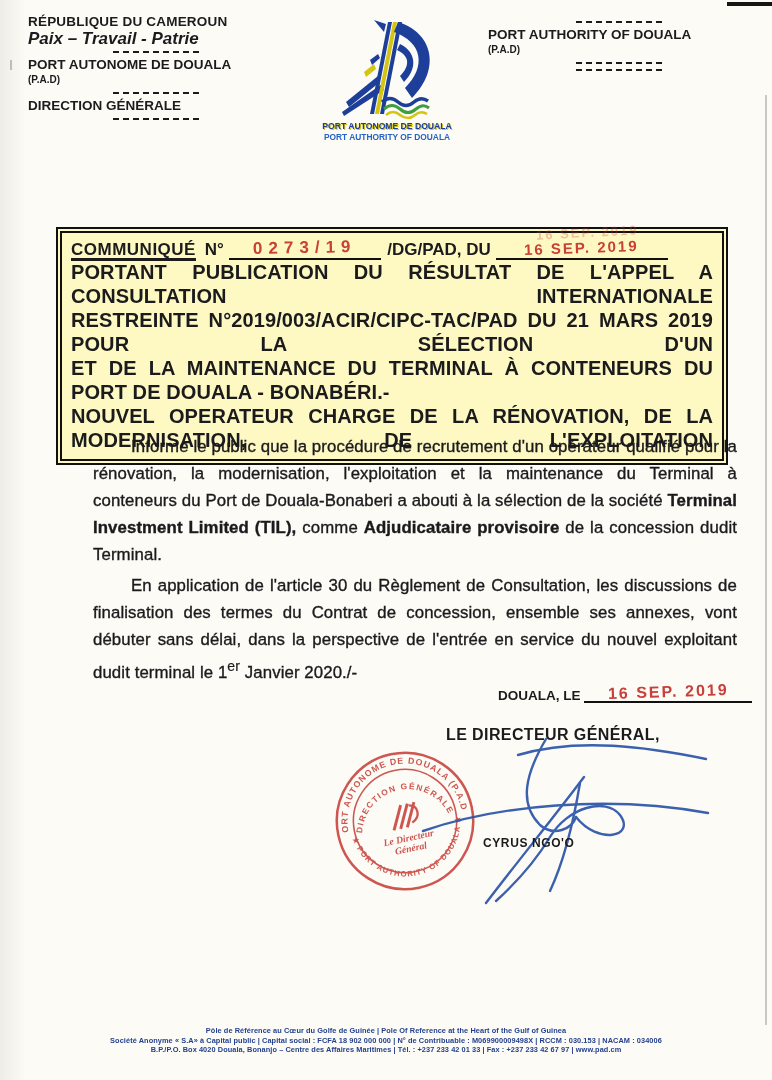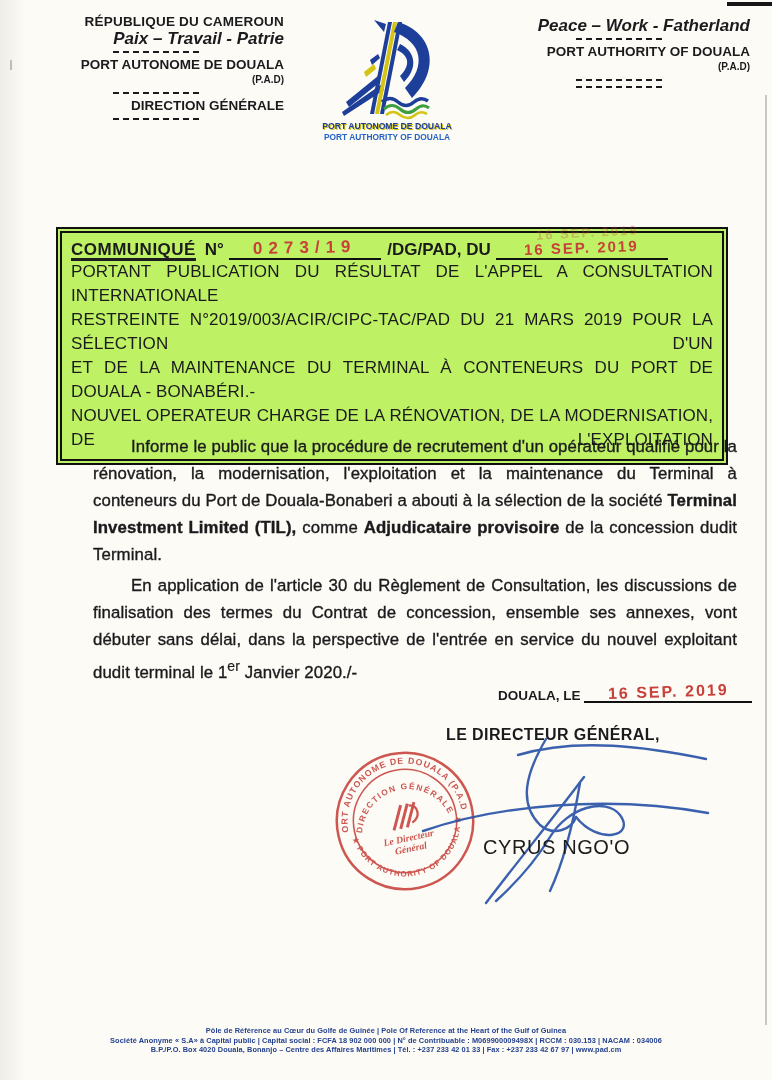--- a/index.html
+++ b/index.html
@@ -9,63 +9,63 @@
     font-family:"Liberation Sans",sans-serif;color:var(--text,#1b1b1d);
   }
   .page::before{content:"";position:absolute;left:0;top:0;width:26px;height:100%;
     background:linear-gradient(90deg,rgba(120,110,95,.10),rgba(120,110,95,0));pointer-events:none;}
   
   .artifact-topright{position:absolute;left:727px;top:2px;width:45px;height:4px;background:#161616;}
   .artifact-rightline{position:absolute;left:765px;top:95px;width:2px;height:930px;background:#8a8a8a;opacity:.45;}
   .artifact-leftmark{position:absolute;left:10px;top:60px;width:2px;height:10px;background:#9a9a9a;opacity:.6;}
 
   
-  .hdr-block{position:absolute;text-align:right;font-weight:700;line-height:15px;}
+  .hdr-block{position:absolute;text-align:left;font-weight:700;line-height:15px;}
   .hdr-left{left:28px;top:14px;width:256px;}
   .hdr-right{left:488px;top:16px;width:262px;}
   .hdr-l1{font-size:13.5px;letter-spacing:.2px;}
   .hdr-l2{font-size:17px;margin-top:2px;font-style:italic;}
   .hdr-l3{font-size:13.5px;margin-top:3px;}
   .hdr-l4{font-size:10px;}
   .hdr-l5{font-size:13.5px;margin-top:3px;}
   .dashes{width:86px;height:0;border-bottom:2.5px dashed #1b1b1d;margin:5px auto 4px;}
   .logo-wrap{position:absolute;left:312px;top:10px;width:150px;height:135px;}
 
   
-  .notice-outer{position:absolute;left:56px;top:227px;width:668px;border:2.5px solid #101010;background:#bef264;}
+  .notice-outer{position:absolute;left:56px;top:227px;width:668px;border:2.5px solid #101010;background:#fef9c3;}
   .notice-inner{border:2px solid #101010;margin:2px;padding:5px 9px 7px 9px;}
   .nb-titleline{font-size:17px;font-weight:700;white-space:nowrap;}
   .nb-title{text-decoration:underline;text-decoration-thickness:2.5px;text-underline-offset:3px;letter-spacing:.5px;}
   .nb-no{margin-left:4px;}
   .nb-ul{display:inline-block;border-bottom:2.5px solid #101010;text-align:center;position:relative;vertical-align:bottom;}
   .nb-ul1{width:152px;}
   .nb-ul2{width:172px;}
   .nb-mid{margin-left:2px;}
   .stamp-red{color:var(--accent-red,#c8403a);font-weight:700;display:inline-block;}
   .stamp-num{letter-spacing:6px;font-size:17px;transform:rotate(-1deg);}
   .stamp-date{letter-spacing:2px;font-size:15px;transform:rotate(-2deg);white-space:nowrap;}
   .stamp-ghost{position:absolute;left:40px;top:-13px;opacity:.3;font-size:13px;letter-spacing:2px;transform:rotate(-3deg);color:var(--accent-red,#c8403a);font-weight:700;white-space:nowrap;}
-  .nb-line{font-size:17px;font-weight:400;line-height:24px;text-align:justify;text-align-last:justify;letter-spacing:.1px;}
+  .nb-line{font-size:20px;font-weight:700;line-height:24px;text-align:justify;text-align-last:justify;letter-spacing:.1px;}
   .nb-line.last{text-align-last:left;}
 
   
   .doc-heading{position:absolute;left:0;top:403px;width:100%;text-align:center;
     font-size:14.5px;font-weight:700;letter-spacing:.4px;}
   .para{position:absolute;left:93px;width:644px;font-size:16.8px;line-height:27px;
     text-align:justify;text-indent:38px;-webkit-text-stroke:.35px currentColor;letter-spacing:.1px;}
   .para-1{top:433px;}
   .para-2{top:572px;}
   .para sup{font-size:14px;-webkit-text-stroke:.2px currentColor;}
 
   .place-date{position:absolute;left:498px;top:683px;font-size:13.5px;font-weight:700;white-space:nowrap;}
   .pd-ul{display:inline-block;width:168px;border-bottom:2.5px solid #101010;text-align:center;vertical-align:bottom;}
   .pd-stamp{font-size:16px;letter-spacing:2px;transform:rotate(-2deg);}
 
   .sign-title{position:absolute;left:446px;top:726px;font-size:16px;font-weight:700;letter-spacing:.4px;}
-  .signer-name{position:absolute;left:483px;top:836px;font-size:20px;font-weight:400;letter-spacing:.6px;}
+  .signer-name{position:absolute;left:483px;top:836px;font-size:12px;font-weight:700;letter-spacing:.6px;}
 
   .stamp-wrap{position:absolute;left:332px;top:748px;width:146px;height:146px;opacity:.88;}
   .signature-wrap{position:absolute;left:368px;top:733px;width:345px;height:175px;}
 
   
   .footer{position:absolute;left:-112px;top:1026px;width:996px;
     transform:scale(.775);transform-origin:top center;
     text-align:center;color:var(--footer-blue,#24418e);font-weight:700;}
   .footer div{font-size:9.5px;line-height:12.5px;letter-spacing:.1px;}
 </style>
@@ -110,21 +110,20 @@
       <path d="M72 99 q8 -7 16 0 q8 7 16 0 q7 -6 13 -1" fill="none" stroke="#3f9f3f" stroke-width="3"></path>
       <path d="M74 105 q7 -6 14 0 q8 6 15 0 q6 -5 12 -1" fill="none" stroke="#d4c413" stroke-width="2.6"></path>
 
       <text x="76" y="119.6" text-anchor="middle" font-family="Liberation Sans, sans-serif" font-size="8.6" font-weight="bold" fill="#d4c413">PORT AUTONOME DE DOUALA</text>
       <text x="75" y="119" text-anchor="middle" font-family="Liberation Sans, sans-serif" font-size="8.6" font-weight="bold" fill="#1d3f99">PORT AUTONOME DE DOUALA</text>
       <text x="75" y="130" text-anchor="middle" font-family="Liberation Sans, sans-serif" font-size="8.4" font-weight="bold" fill="#2563c4">PORT AUTHORITY OF DOUALA</text>
     </svg>
   </div>
 
   <div class="hdr-block hdr-right">
-    <div class="hdr-l2">Peace – Work - Fatherland</div>
     <div class="dashes"></div>
     <div class="hdr-l3">PORT AUTHORITY OF DOUALA</div>
     <div class="hdr-l4">(P.A.D)</div>
     <div class="dashes"></div>
     <div class="dashes"></div>
   </div>
 
   <div class="notice-outer">
     <div class="notice-inner">
       <div class="nb-titleline">

